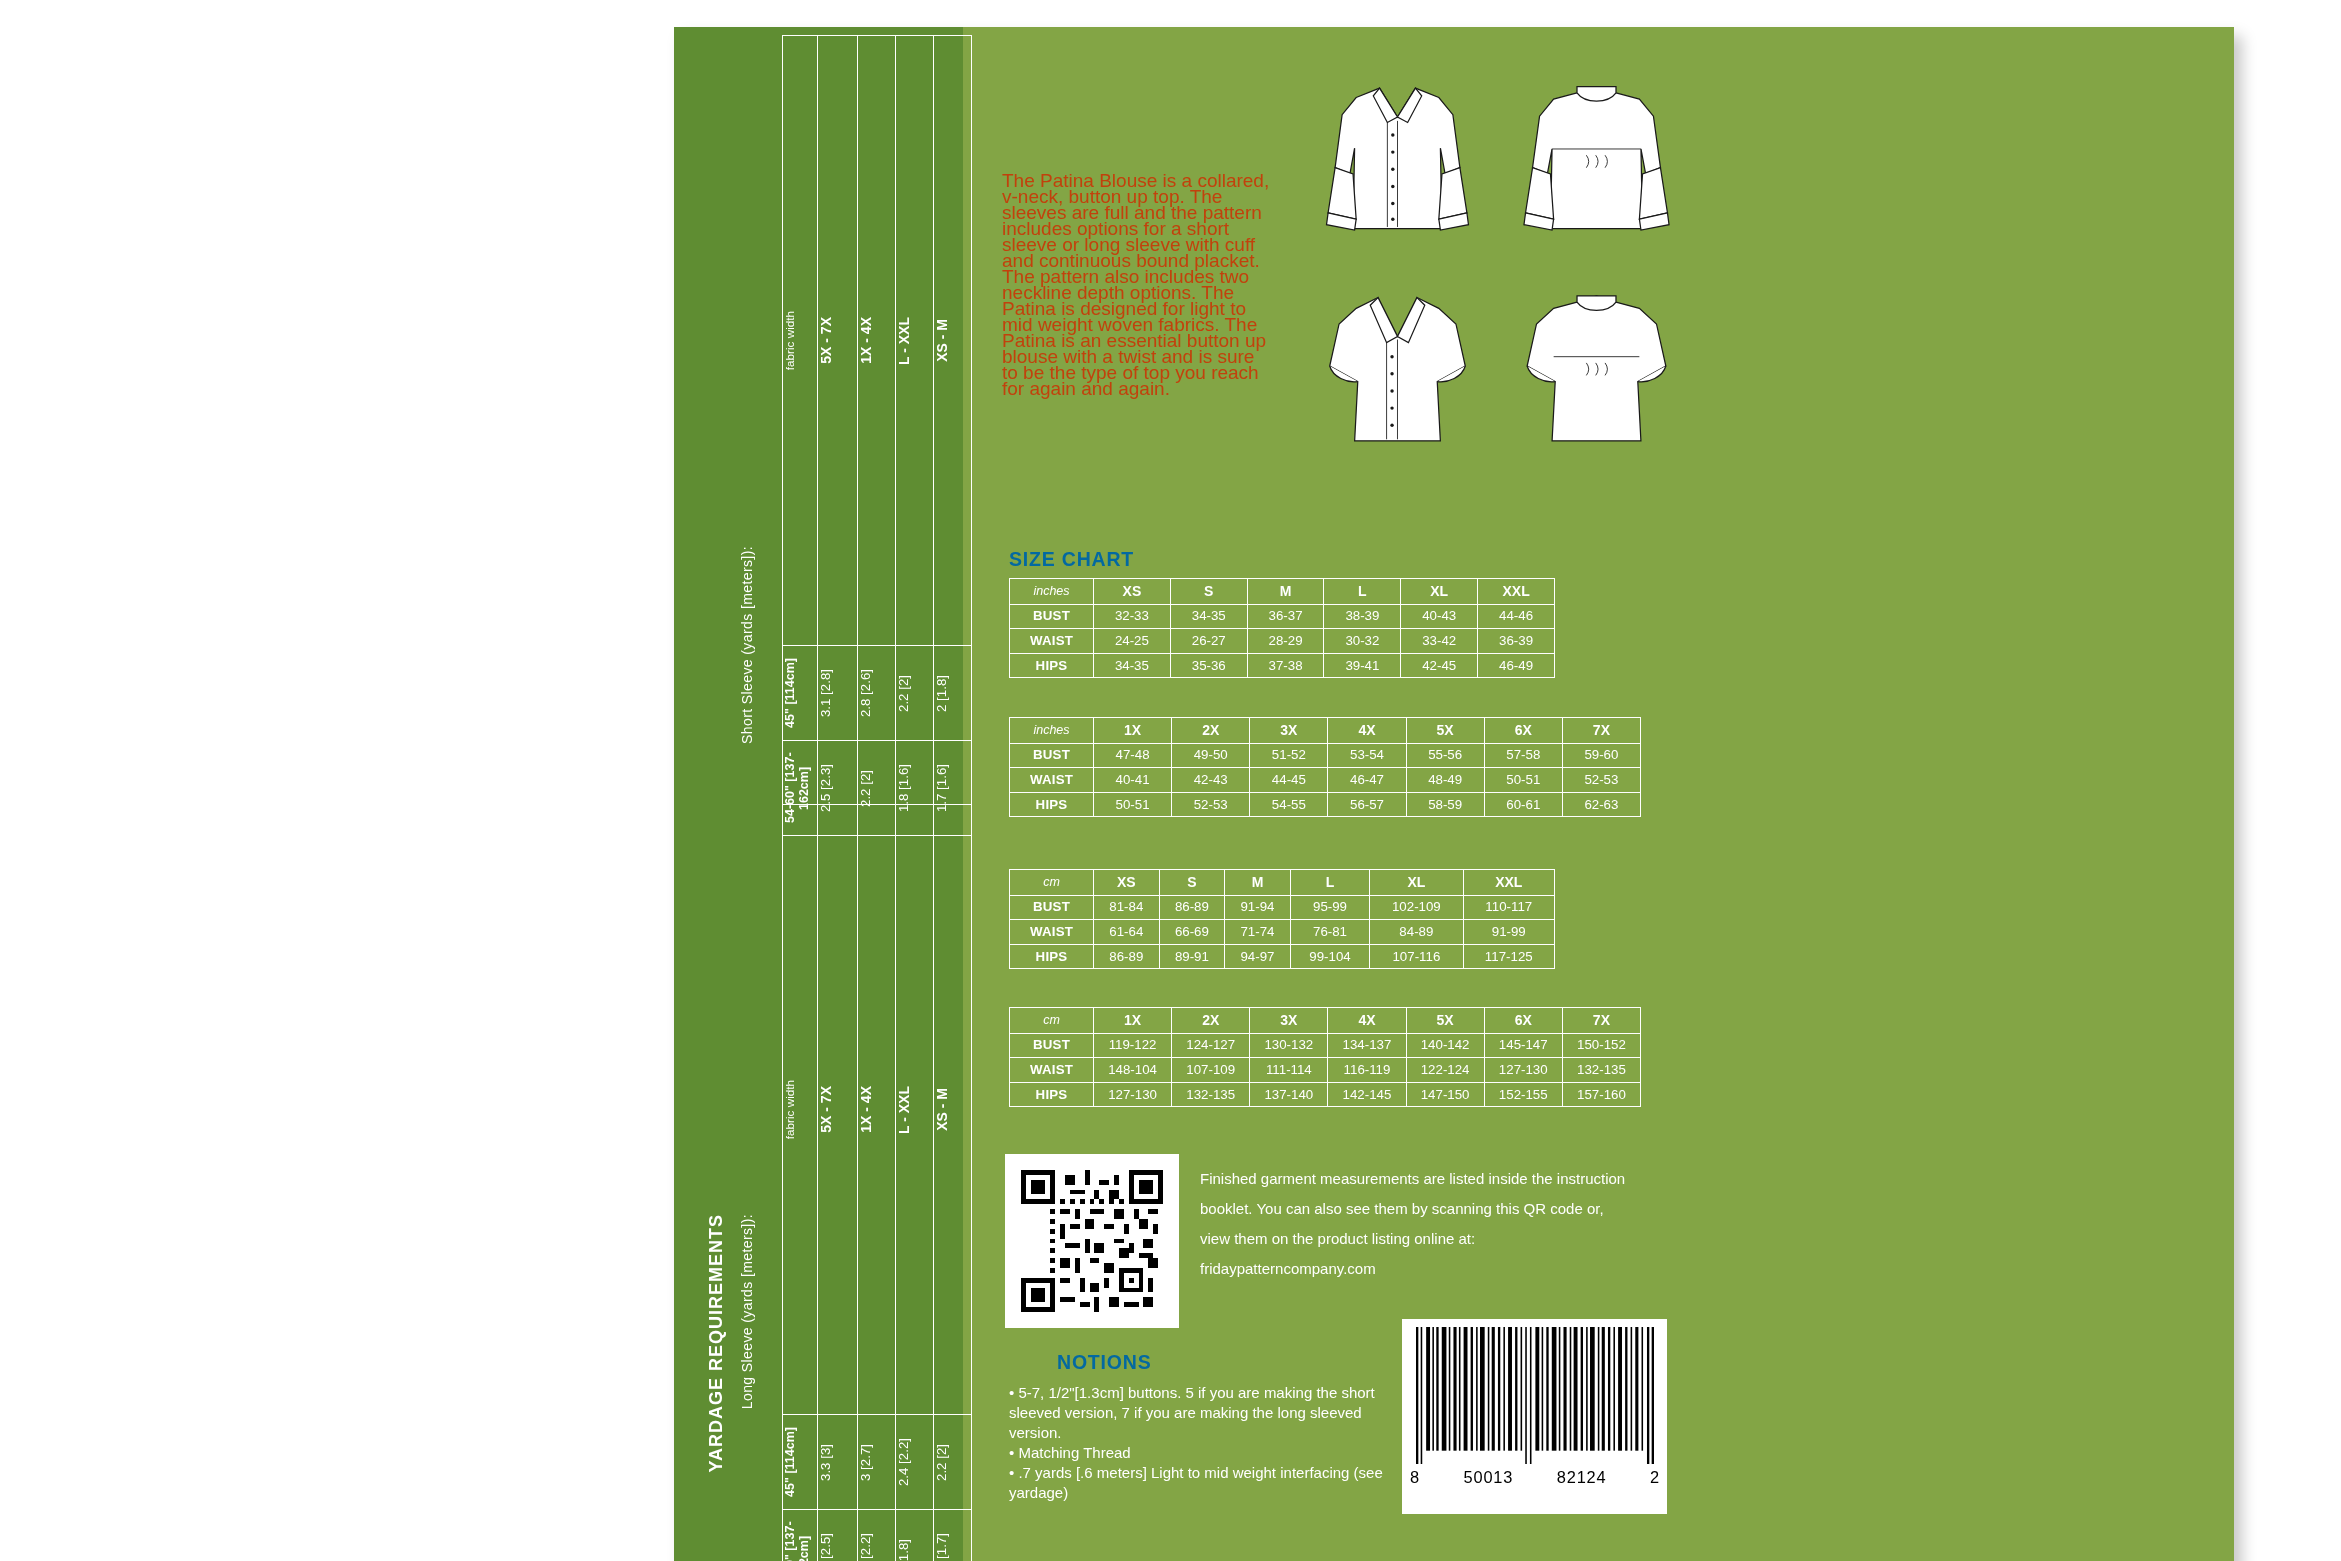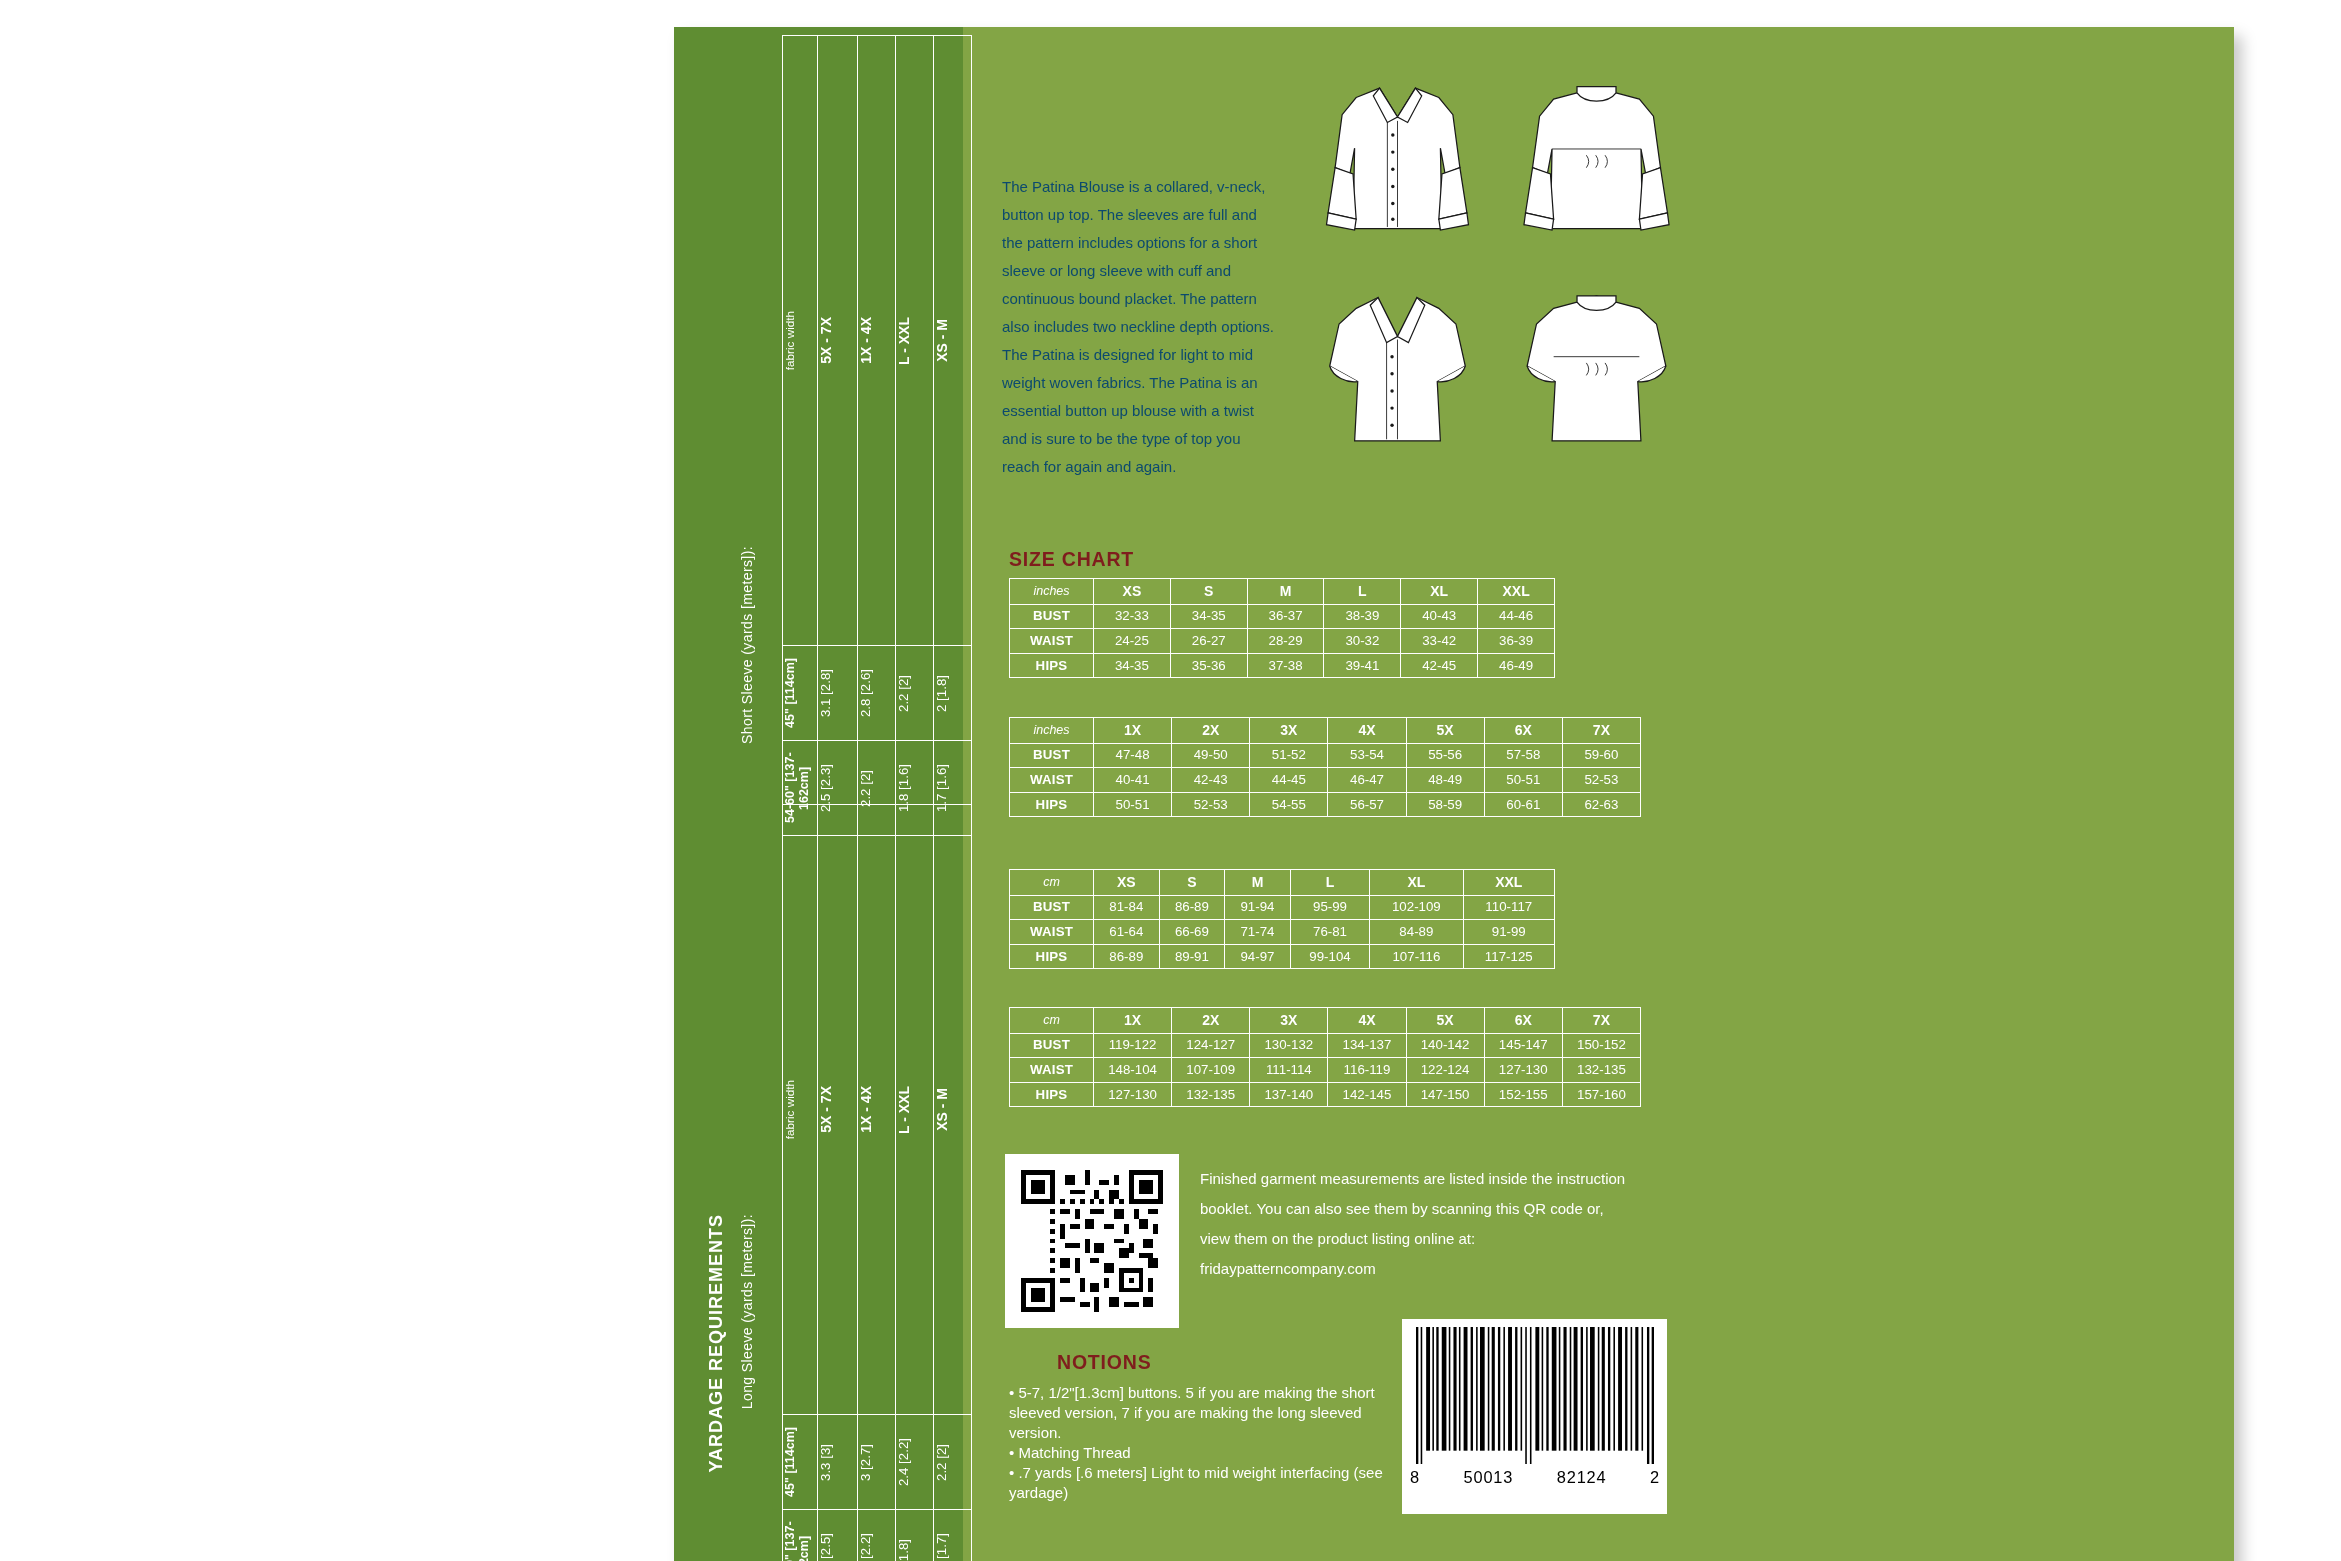--- a/index.html
+++ b/index.html
@@ -21,27 +21,27 @@
 
   
   .ytable{position:absolute;border-collapse:collapse;}
   .ytable td{border:0.8px solid #ffffff;color:#ffffff;font-size:13.3px;text-align:center;
              vertical-align:middle;padding:0;}
   .rotcell{writing-mode:vertical-rl;transform:rotate(180deg);white-space:nowrap;}
   .hdrc{font-weight:bold;font-size:14px;}
   .fw{font-weight:bold;}
 
   
-  .desc{position:absolute;left:1002px;top:173px;width:273px;color:#0c4a6e;
-        font-size:15px;line-height:28px;}
+  .desc{position:absolute;left:1002px;top:173px;width:273px;color:#c2410c;
+        font-size:19px;line-height:16px;}
 
   .tech{position:absolute;}
   .tech svg{display:block;}
 
-  .sec-title{position:absolute;color:#7f1d1d;font-weight:bold;letter-spacing:0.8px;}
+  .sec-title{position:absolute;color:#0369a1;font-weight:bold;letter-spacing:0.8px;}
   #size-chart-title{left:1009px;top:548px;font-size:19.5px;}
   #notions-title{left:1009px;top:1351px;font-size:19.5px;margin-left:48px;}
 
   
   table.sz{position:absolute;border-collapse:collapse;border-radius:19px;}
   table.sz td,table.sz th{border:0.8px solid #ffffff;color:#ffffff;font-size:13.3px;
       padding:3.9px 0 4.7px 0;text-align:center;font-weight:normal;}
   table.sz th.unit{font-style:italic;font-size:12.5px;}
   table.sz td.rowlab{font-weight:bold;font-size:13.3px;letter-spacing:0.2px;}
   table.sz th.szh{font-weight:bold;font-size:14px;}

